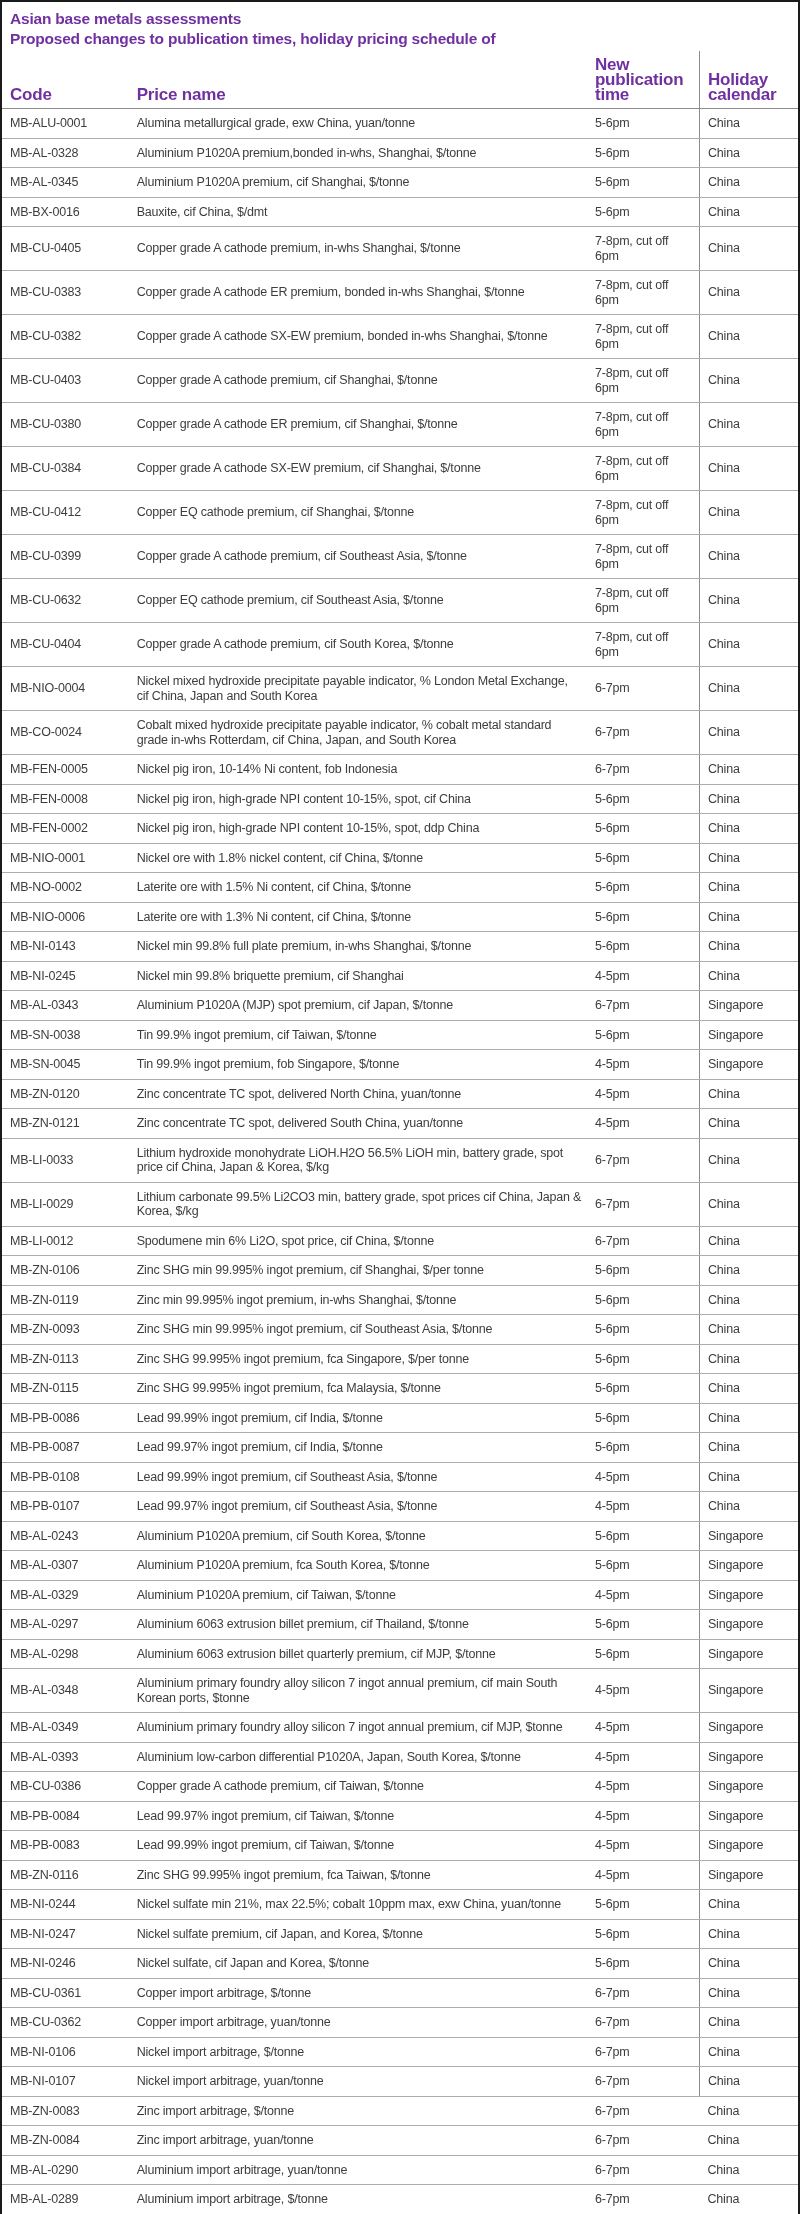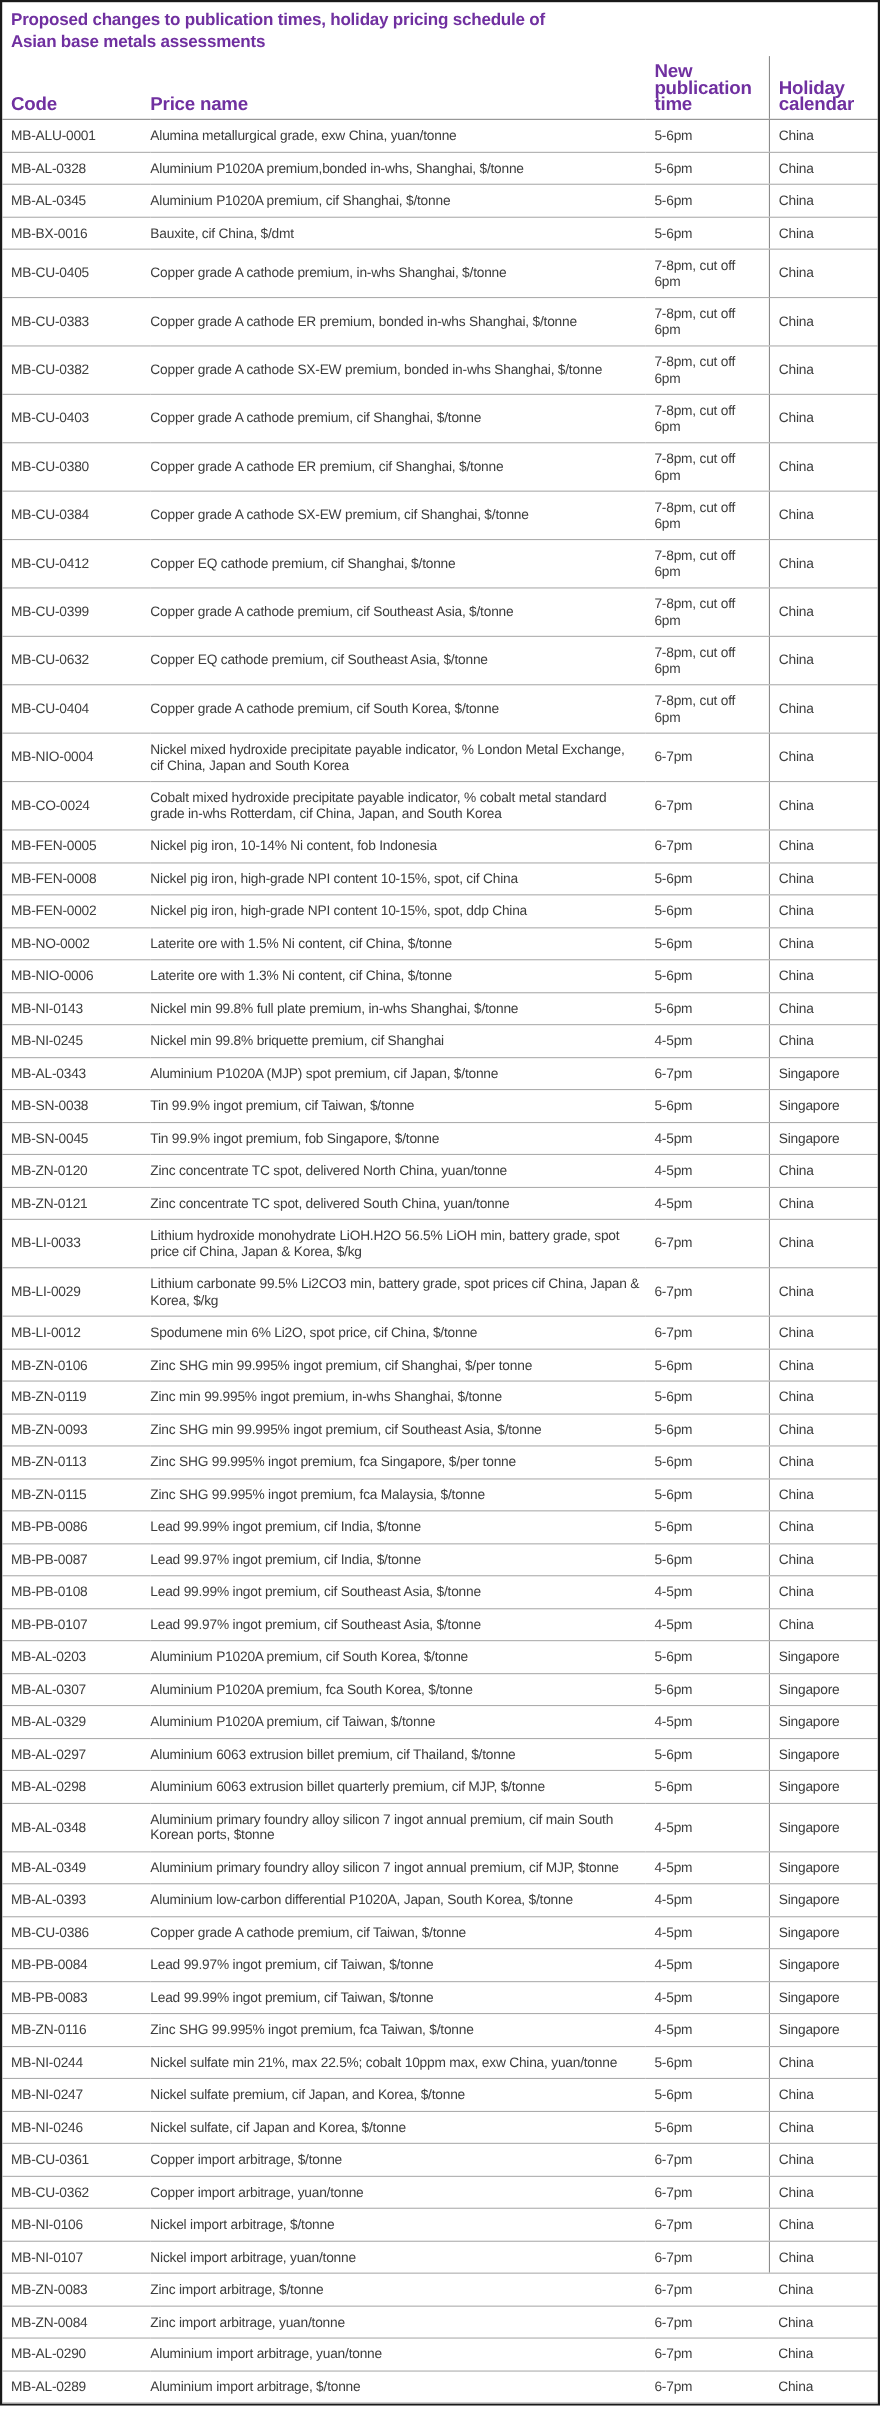--- a/index.html
+++ b/index.html
@@ -68,22 +68,22 @@
   td.time, th.time{padding-left:8px;}
   tr.no-divider td.cal{border-left:none;}
   tr.section-break td{border-top:1px solid var(--section);}
 </style>
 </head>
 <body>
 
 <div class="frame">
 
   <div class="title">
+    <span style="display:block">Asian base metals assessments</span>
     <span style="display:block">Proposed changes to publication times, holiday pricing schedule of</span>
-    <span style="display:block">Asian base metals assessments</span>
   </div>
 
   <table>
     <colgroup>
       <col class="c-code">
         <col class="c-name">
         <col class="c-time">
         <col class="c-cal">
     </colgroup>
     <thead>
@@ -203,20 +203,26 @@
     <td class="time">5-6pm</td>
     <td class="cal">China</td>
   </tr>
         <tr>
     <td class="first">MB-FEN-0002</td>
     <td>Nickel pig iron, high-grade NPI content 10-15%, spot, ddp China</td>
     <td class="time">5-6pm</td>
     <td class="cal">China</td>
   </tr>
         <tr>
+    <td class="first">MB-NIO-0001</td>
+    <td>Nickel ore with 1.8% nickel content, cif China, $/tonne</td>
+    <td class="time">5-6pm</td>
+    <td class="cal">China</td>
+  </tr>
+        <tr>
     <td class="first">MB-NO-0002</td>
     <td>Laterite ore with 1.5% Ni content, cif China, $/tonne</td>
     <td class="time">5-6pm</td>
     <td class="cal">China</td>
   </tr>
         <tr>
     <td class="first">MB-NIO-0006</td>
     <td>Laterite ore with 1.3% Ni content, cif China, $/tonne</td>
     <td class="time">5-6pm</td>
     <td class="cal">China</td>
@@ -329,21 +335,21 @@
     <td class="time">4-5pm</td>
     <td class="cal">China</td>
   </tr>
         <tr>
     <td class="first">MB-PB-0107</td>
     <td>Lead 99.97% ingot premium, cif Southeast Asia, $/tonne</td>
     <td class="time">4-5pm</td>
     <td class="cal">China</td>
   </tr>
         <tr>
-    <td class="first">MB-AL-0203</td>
+    <td class="first">MB-AL-0243</td>
     <td>Aluminium P1020A premium, cif South Korea, $/tonne</td>
     <td class="time">5-6pm</td>
     <td class="cal">Singapore</td>
   </tr>
         <tr>
     <td class="first">MB-AL-0307</td>
     <td>Aluminium P1020A premium, fca South Korea, $/tonne</td>
     <td class="time">5-6pm</td>
     <td class="cal">Singapore</td>
   </tr>

